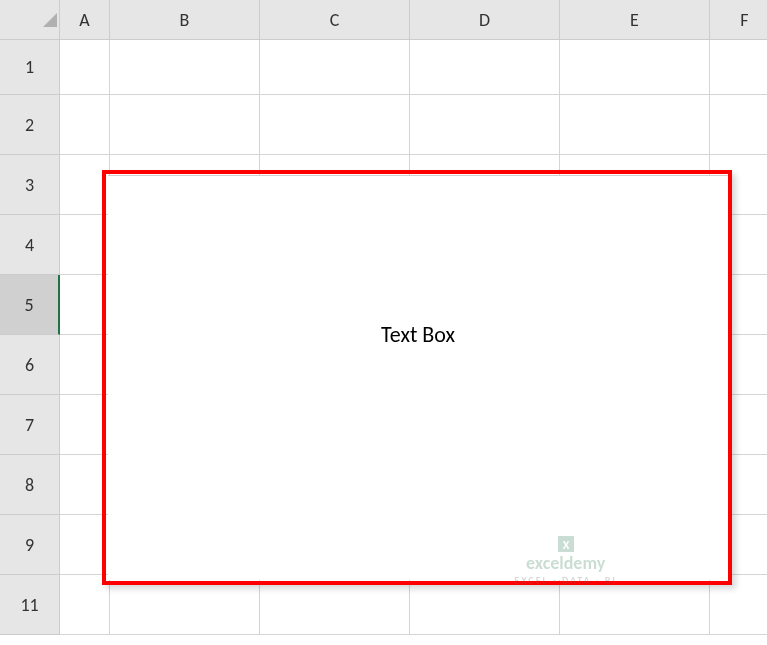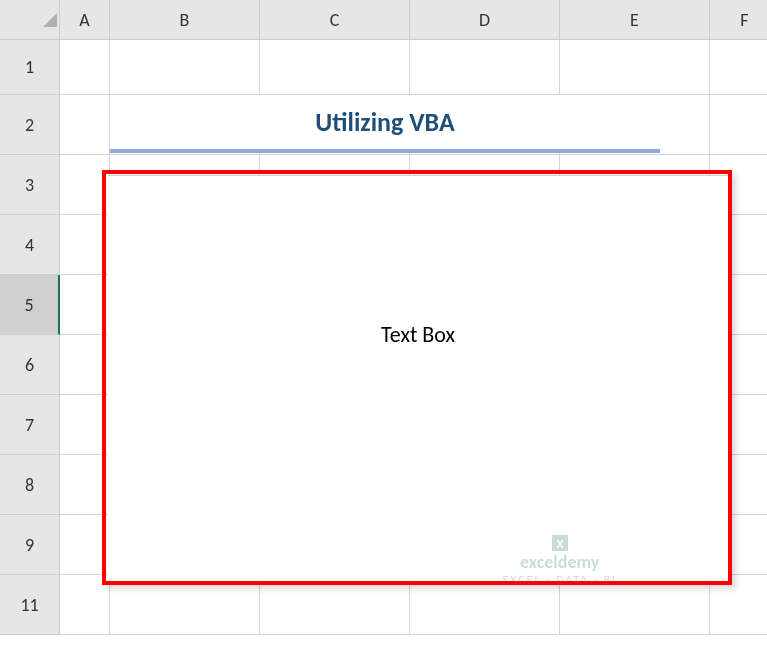--- a/index.html
+++ b/index.html
@@ -122,24 +122,24 @@
       opacity: 0.25;
       font-size: 18px;
       color: #2e7d4f;
       font-weight: bold;
       display: flex;
       flex-direction: column;
       align-items: center;
       pointer-events: none;
     }
     .watermark .sub {
-      font-size: 12px;
+      font-size: 10px;
       letter-spacing: 2px;
       color: #666;
-      font-weight: normal;
+      font-weight: bold;
     }
     .watermark svg { margin-bottom: -2px; }
   </style>
 </head>
 <body>
 
 <div class="grid-container">
 
   <div class="corner-cell">
     <svg width="16" height="16">
@@ -163,23 +163,20 @@
       <div class="row-header" style="height: 60px;">4</div>
       <div class="row-header selected" style="height: 60px;">5</div>
       <div class="row-header" style="height: 60px;">6</div>
       <div class="row-header" style="height: 60px;">7</div>
       <div class="row-header" style="height: 60px;">8</div>
       <div class="row-header" style="height: 60px;">9</div>
       <div class="row-header" style="height: 60px;">11</div>
     </div>
 
   <div class="cells-area" id="cells-area">
-    <div class="title-cell">
-      <span>Utilizing VBA</span>
-    </div>
   <div class="cell-row">
         <div class="cell" style="width: 50px; height: 55px;"></div>
         <div class="cell" style="width: 150px; height: 55px;"></div>
         <div class="cell" style="width: 150px; height: 55px;"></div>
         <div class="cell" style="width: 150px; height: 55px;"></div>
         <div class="cell" style="width: 150px; height: 55px;"></div>
         <div class="cell" style="width: 70px; height: 55px;"></div>
       </div>
       <div class="cell-row">
         <div class="cell" style="width: 50px; height: 60px;"></div>

